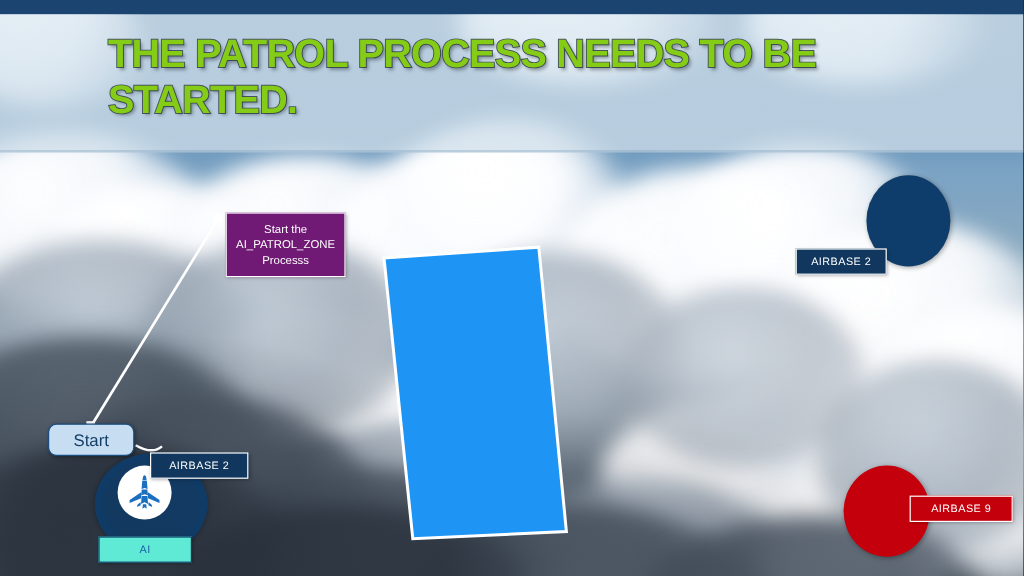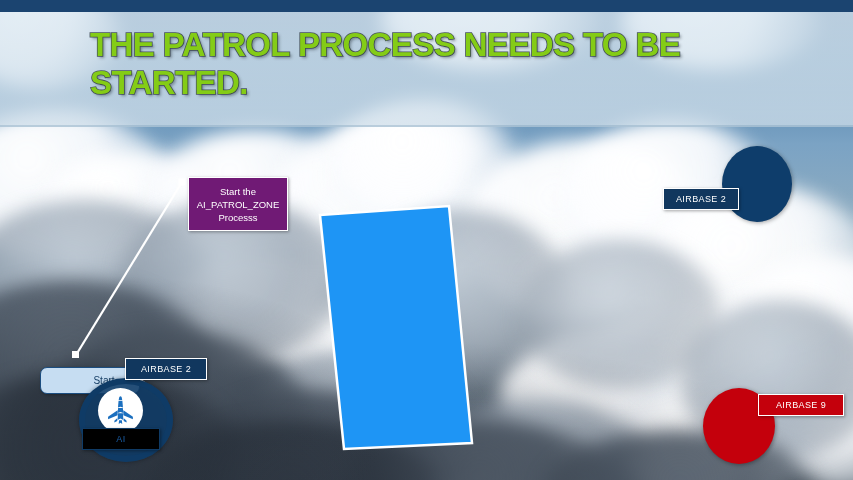--- a/index.html
+++ b/index.html
@@ -61,26 +61,25 @@
     position:absolute;left:188px;top:177px;width:98px;height:52px;
     background:#701a75;border:1.5px solid #ffffff;
     color:#ffffff;font-size:9.5px;line-height:13px;
     display:flex;align-items:center;justify-content:center;text-align:center;
     box-shadow:1px 1px 3px rgba(0,0,0,.35);
     white-space:pre-line;
   }
 
   
   .start-box{
-    position:absolute;left:40px;top:367px;width:70px;height:25px;
+    position:absolute;left:40px;top:353px;width:70px;height:25px;
     background:#c6ddf2;border:1.5px solid #1b4d80;border-radius:7px;
-    color:#163f66;font-size:10px;
+    color:#163f66;font-size:14px;
     display:flex;align-items:center;justify-content:center;
     box-shadow:1px 1px 3px rgba(0,0,0,.3);
-    padding-left:28px;
   }
 
   
   .ab1-ring{
     position:absolute;left:79px;top:378px;width:82px;height:72px;
     border:6px solid #0f3b66;border-radius:50%;
     background:rgba(15,59,102,.88);
     box-shadow:0 0 4px rgba(0,0,0,.35);
   }
   .ab1-disc{
@@ -89,23 +88,24 @@
     display:flex;align-items:center;justify-content:center;
   }
   .ab1-disc svg{display:block;}
 
   .label-box{
     position:absolute;border:1.5px solid #ffffff;
     display:flex;align-items:center;justify-content:center;
     font-size:9px;letter-spacing:.4px;
     box-shadow:1px 1px 3px rgba(0,0,0,.35);
     text-align:right;
+    margin-top:19px;
   }
   .lb-navy{background:#11375e;color:#ffffff;}
-  .lb-white{background:#000000;color:#1b5fa8;border-color:#0f3b66;}
+  .lb-white{background:#5eead4;color:#1b5fa8;border-color:#0f3b66;}
   .lb-red{background:#c4000c;color:#ffffff;}
   .lb-blue{background:#1e95f5;color:#0d3d6b;}
 
   #airbase1-label{left:125px;top:358px;width:80px;height:20px;}
   #ai-label{left:82px;top:428px;width:76px;height:20px;}
   #airbase2-label{left:663px;top:188px;width:74px;height:20px;}
   #airbase4-label{left:758px;top:394px;width:84px;height:20px;}
   #patrolzone-label{left:464px;top:402px;width:70px;height:36px;font-size:9px;line-height:13px;white-space:pre-line;}
 
   .circle-navy{

